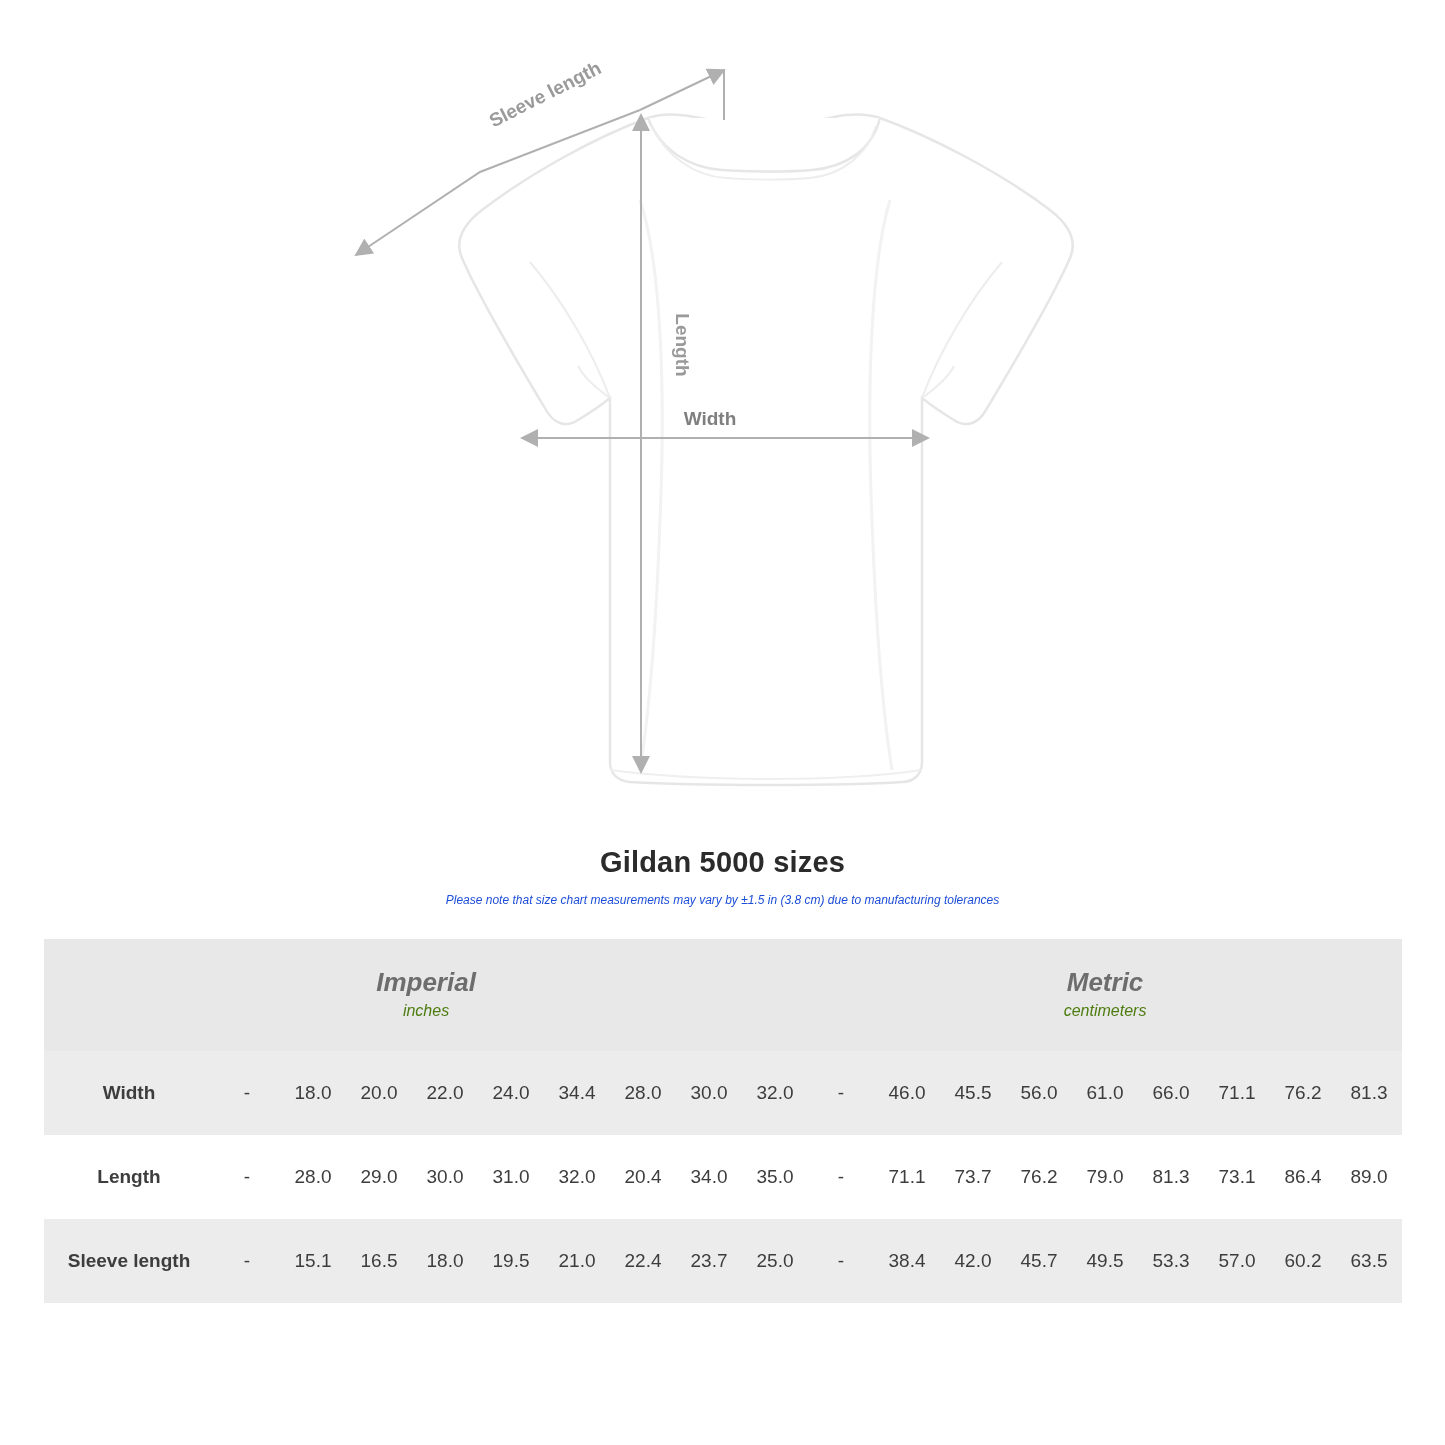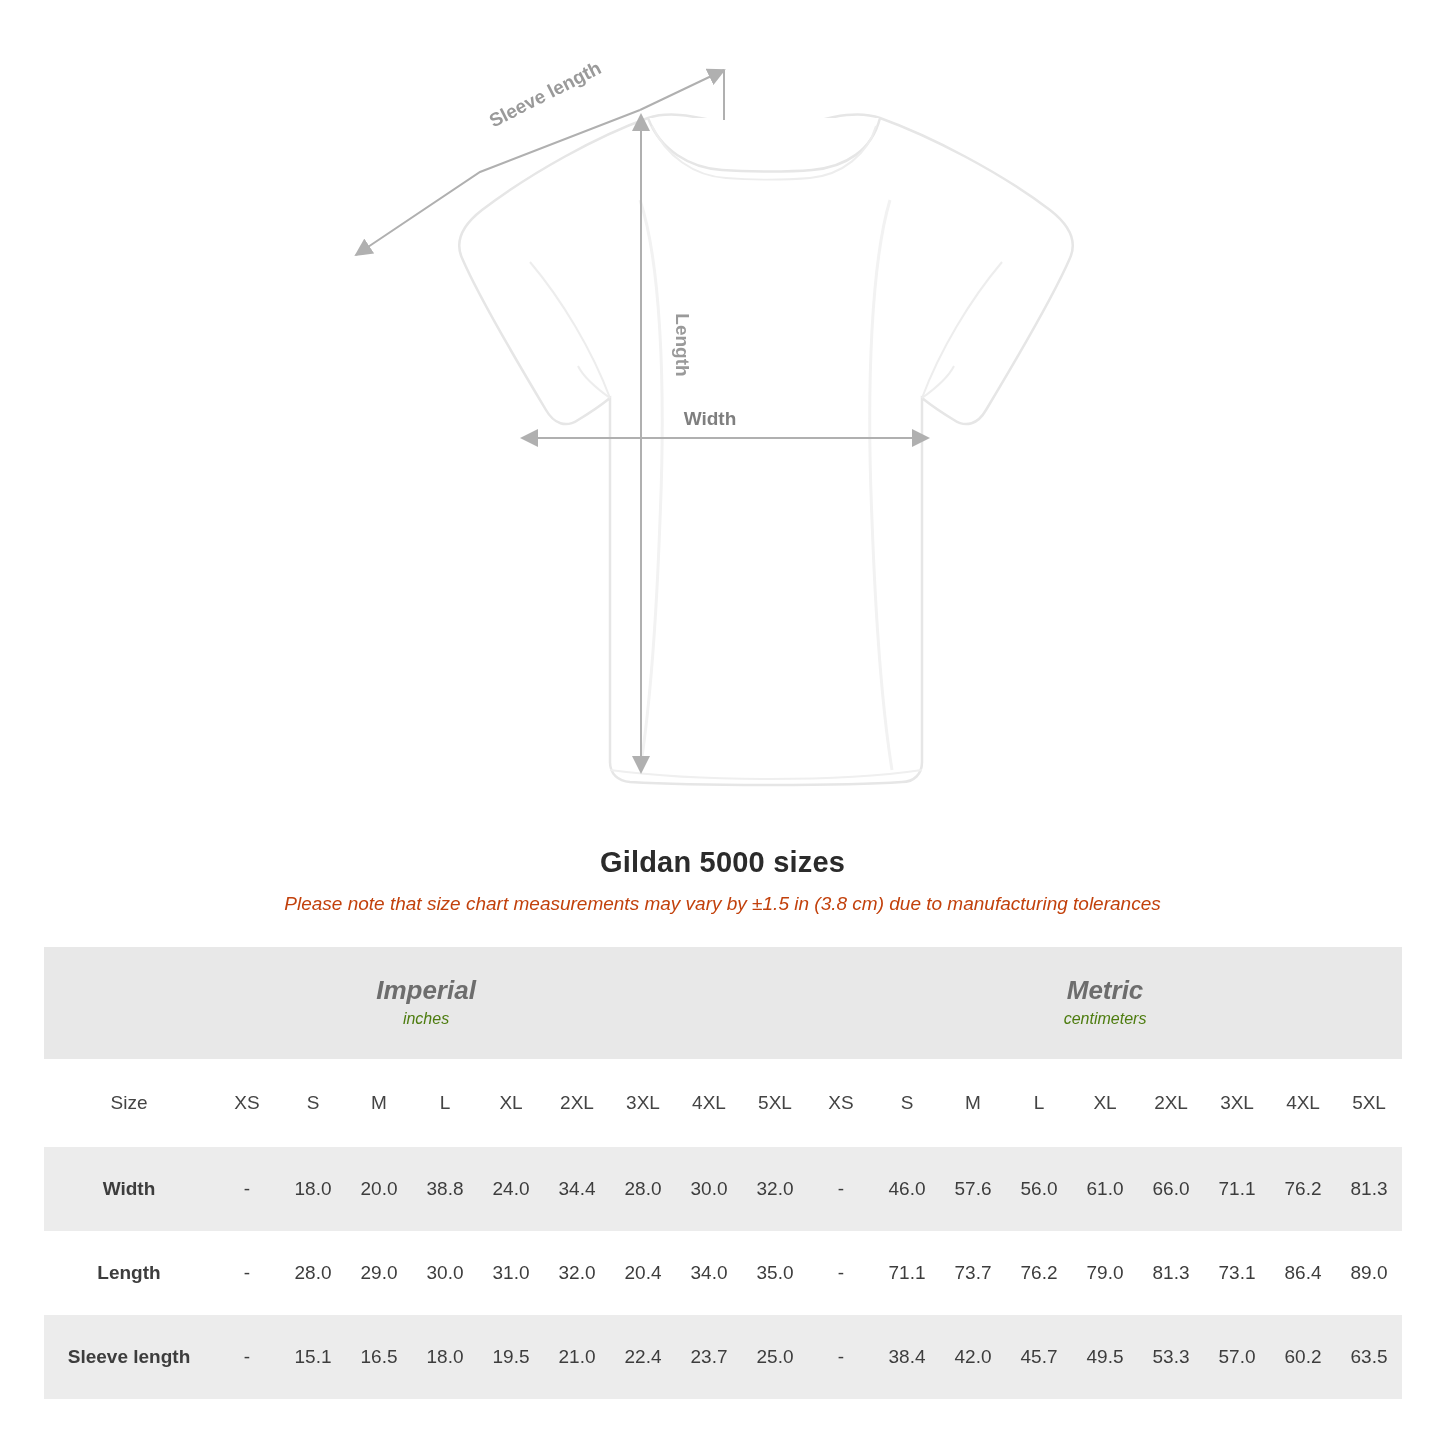--- a/index.html
+++ b/index.html
@@ -36,23 +36,23 @@
     margin-top: 16px;
   }
   .chart-title {
     font-size: 29px;
     font-weight: bold;
     color: #2b2b2b;
     letter-spacing: 0.2px;
   }
   .chart-note {
     margin-top: 14px;
-    font-size: 19px;
+    font-size: 12px;
     font-style: italic;
-    color: #c2410c;
+    color: #1d4ed8;
   }
 
   
   .table-wrap {
     margin: 32px 44px 12px 44px;
   }
   table.size-table {
     border-collapse: collapse;
     width: 1357px;
     table-layout: fixed;
@@ -211,56 +211,35 @@
           <td colspan="10">
             <div class="unit-name">Imperial</div>
             <div class="unit-sub">inches</div>
           </td>
           <td colspan="9">
             <div class="unit-name">Metric</div>
             <div class="unit-sub">centimeters</div>
           </td>
         </tr>
 
-        <tr class="head-row">
-          <td class="rowlabel">Size</td>
-          <td>XS</td>
-          <td>S</td>
-          <td>M</td>
-          <td>L</td>
-          <td>XL</td>
-          <td>2XL</td>
-          <td>3XL</td>
-          <td>4XL</td>
-          <td>5XL</td>
-          <td>XS</td>
-          <td>S</td>
-          <td>M</td>
-          <td>L</td>
-          <td>XL</td>
-          <td>2XL</td>
-          <td>3XL</td>
-          <td>4XL</td>
-          <td>5XL</td>
-        </tr>
 
         <tr class="data-row shade">
           <td class="rowlabel">Width</td>
           <td>-</td>
           <td>18.0</td>
           <td>20.0</td>
-          <td>38.8</td>
+          <td>22.0</td>
           <td>24.0</td>
           <td>34.4</td>
           <td>28.0</td>
           <td>30.0</td>
           <td>32.0</td>
           <td>-</td>
           <td>46.0</td>
-          <td>57.6</td>
+          <td>45.5</td>
           <td>56.0</td>
           <td>61.0</td>
           <td>66.0</td>
           <td>71.1</td>
           <td>76.2</td>
           <td>81.3</td>
         </tr>
 
         <tr class="data-row plain">
           <td class="rowlabel">Length</td>

